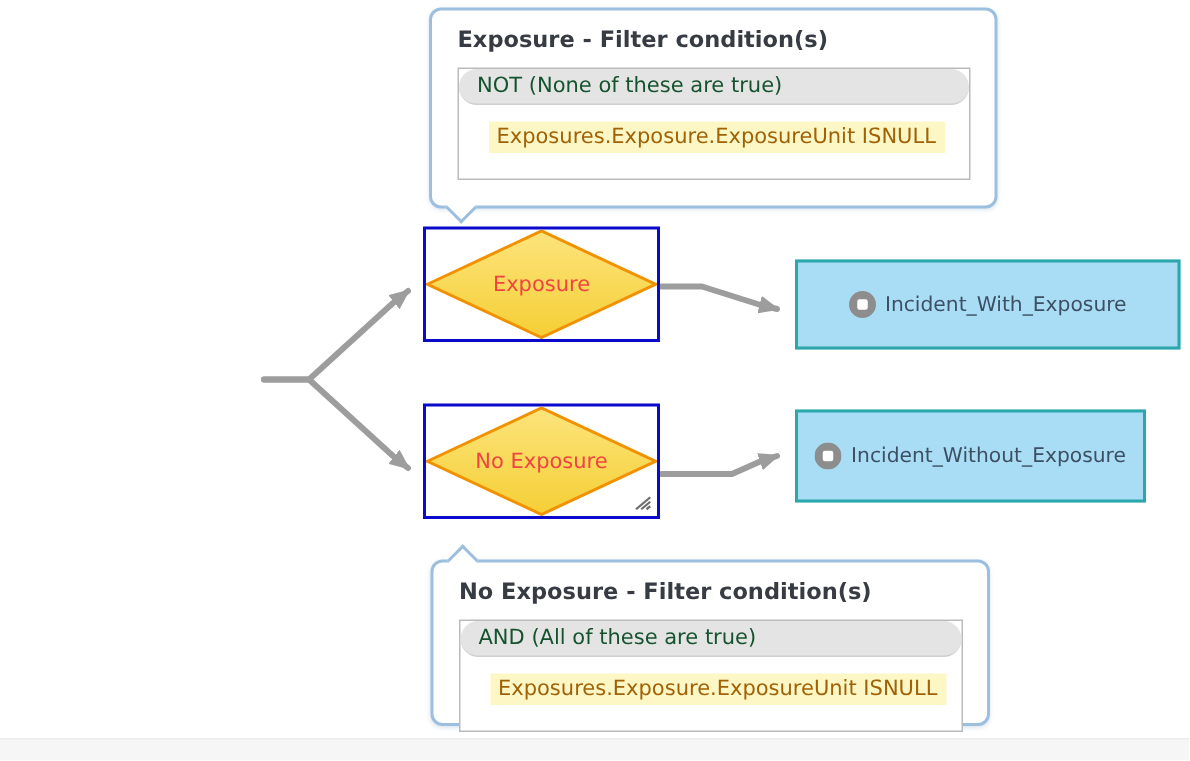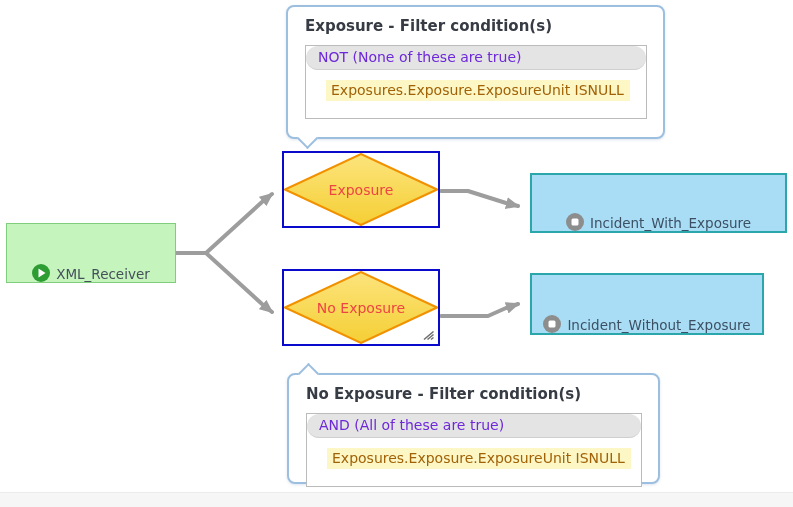--- a/index.html
+++ b/index.html
@@ -28,21 +28,21 @@
     left: 0; top: 0;
     z-index: 2;
     pointer-events: none;
   }
   svg.connector-layer path { pointer-events: stroke; }
 
   
   .node {
     position: absolute;
     display: flex;
-    align-items: flex-end;
+    align-items: center;
     justify-content: center;
     gap: 6px;
     z-index: 3;
     cursor: pointer;
   }
   .node-label {
     font-size: 13.5px;
     color: #3d5063;
     white-space: nowrap;
   }
@@ -126,21 +126,21 @@
     margin-bottom: 9px;
   }
   .cond-box {
     border: 1px solid #bbbbbb;
     background: #ffffff;
   }
   .cond-header {
     background: #e4e4e4;
     border-bottom: 1px solid #cfcfcf;
     font-size: 14px;
-    color: #6d28d9;
+    color: #14532d;
     padding: 2px 18px 3px 12px;
     line-height: 18px;
     border-radius: 12px;
   }
   .cond-body {
     padding: 10px 12px 17px 20px;
   }
   .cond-highlight {
     display: inline-block;
     background: #fcf7c5;
@@ -166,27 +166,20 @@
       </linearGradient>
     </defs>
     <g stroke="#9d9d9d" stroke-width="4" fill="none" stroke-linecap="round" stroke-linejoin="round">
       <path d="M176,253 L206,253 L262,202 L272,194" marker-end="url(#arrow)"></path>
       <path d="M176,253 L206,253 L262,304 L272,312" marker-end="url(#arrow)"></path>
       <path d="M441,191 L468,191 L506,203 L518,206" marker-end="url(#arrow)"></path>
       <path d="M441,316 L488,316 L506,308 L518,304" marker-end="url(#arrow)"></path>
     </g>
   </svg>
 
-  <div class="node node-start">
-    <svg width="18" height="18" viewBox="0 0 18 18">
-      <circle cx="9" cy="9" r="9" fill="#2d9d33"></circle>
-      <polygon points="6.5,4.5 13.5,9 6.5,13.5" fill="#ffffff"></polygon>
-    </svg>
-    <span class="node-label">XML_Receiver</span>
-  </div>
 
   <div class="sel-rect sel-rect-1">
     <svg class="diamond-shape" width="154" height="73" viewBox="0 0 154 73">
       <polygon points="1,36.5 77,1 153,36.5 77,72" fill="url(#diamondGrad)" stroke="#f19100" stroke-width="2" stroke-linejoin="miter"></polygon>
     </svg>
     <div class="diamond-label">Exposure</div>
   </div>
 
   <div class="sel-rect sel-rect-2">
     <svg class="diamond-shape" width="154" height="73" viewBox="0 0 154 73">

